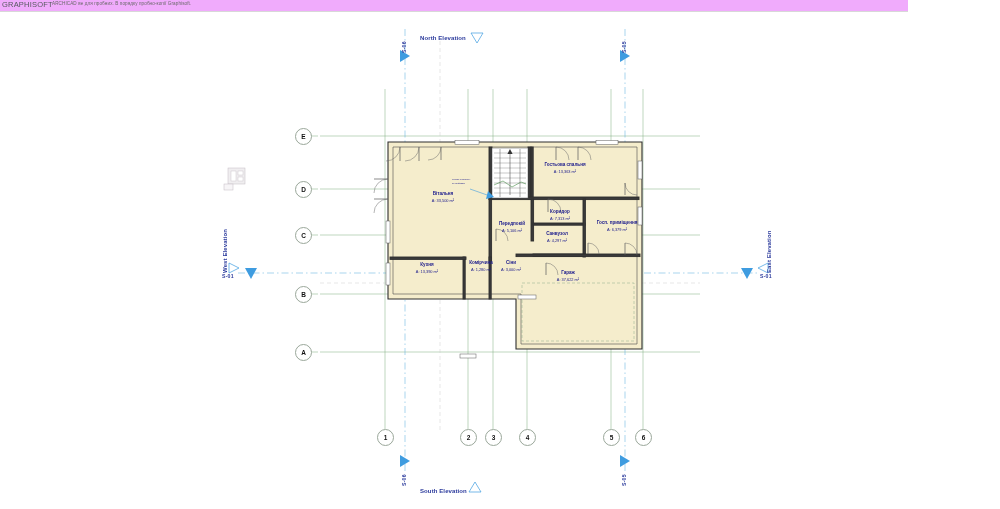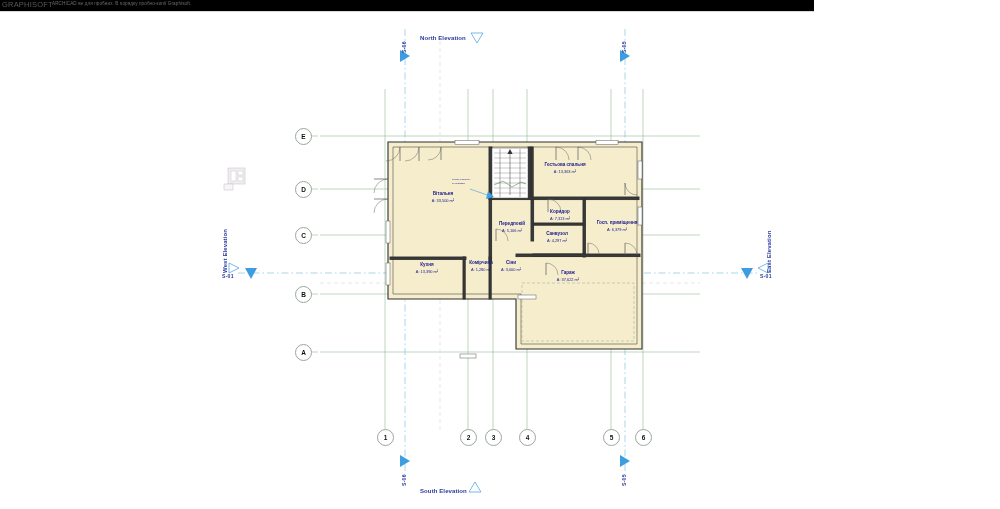--- a/index.html
+++ b/index.html
@@ -12,23 +12,23 @@
     height: 509px;
     position: relative;
     overflow: hidden;
     font-family: "Liberation Sans", sans-serif;
   }
 
   
   #header-strip {
     position: absolute;
     left: 0; top: 0;
-    width: 814px;
+    width: 908px;
     height: 11px;
-    background: #000000;
+    background: #f0abfc;
     border-bottom: 1px solid #d8d8d8;
     white-space: nowrap;
     overflow: hidden;
   }
   #header-brand {
     position: absolute;
     left: 2px; top: 0px;
     font-size: 7.5px;
     letter-spacing: .2px;
     color: #555a5e;

